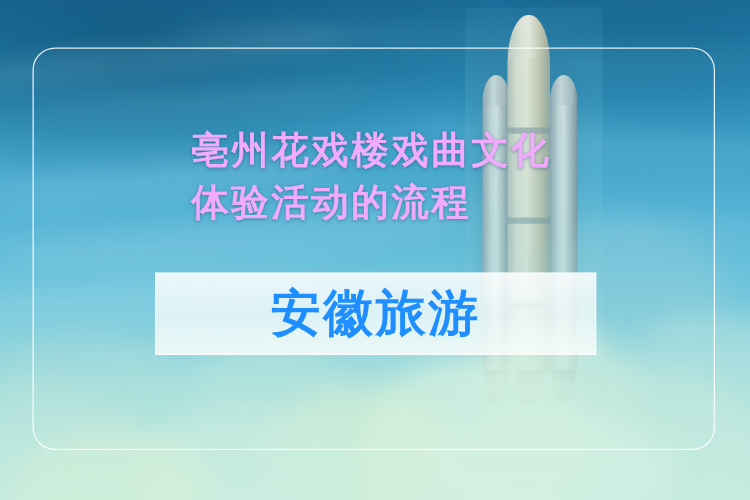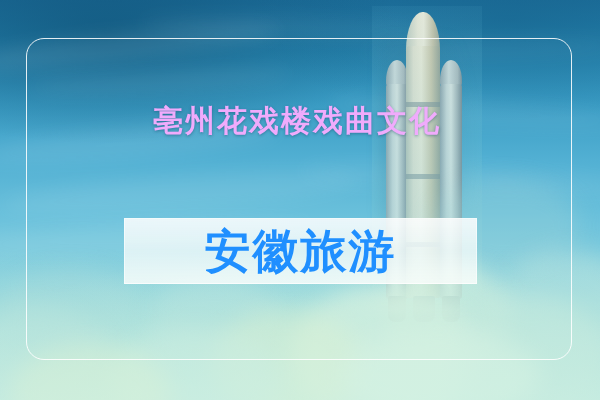--- a/index.html
+++ b/index.html
@@ -164,21 +164,21 @@
     width: 353px; height: 66px;
     background: linear-gradient(180deg, rgba(255,255,255,0.86) 0%, rgba(243,251,250,0.80) 50%, rgba(250,254,252,0.84) 100%);
     border: 1px solid rgba(255,255,255,0.55);
     box-sizing: border-box;
     display: flex;
     align-items: center;
     justify-content: center;
   }
   .sub-text {
     color: #1f8fff;
-    font-size: 46px;
+    font-size: 40px;
     font-weight: bold;
     letter-spacing: 2px;
     line-height: 1;
     white-space: nowrap;
   }
 </style>
 </head>
 <body>
 
 <div id="banner">
@@ -224,19 +224,20 @@
   <div class="puff p4 puff-y"></div>
   <div class="puff p5"></div>
   <div class="puff p6 puff-y"></div>
   <div class="puff p9"></div>
   <div class="haze-bottom"></div>
 
   <div class="frame"></div>
 
   <div class="title">
     <span class="title-line">亳州花戏楼戏曲文化</span>
+    <span class="title-line">体验活动的流程</span>
   </div>
 
   <div class="sub-bar">
     <span class="sub-text">安徽旅游</span>
   </div>
 
 </div>
 
 </body></html>

